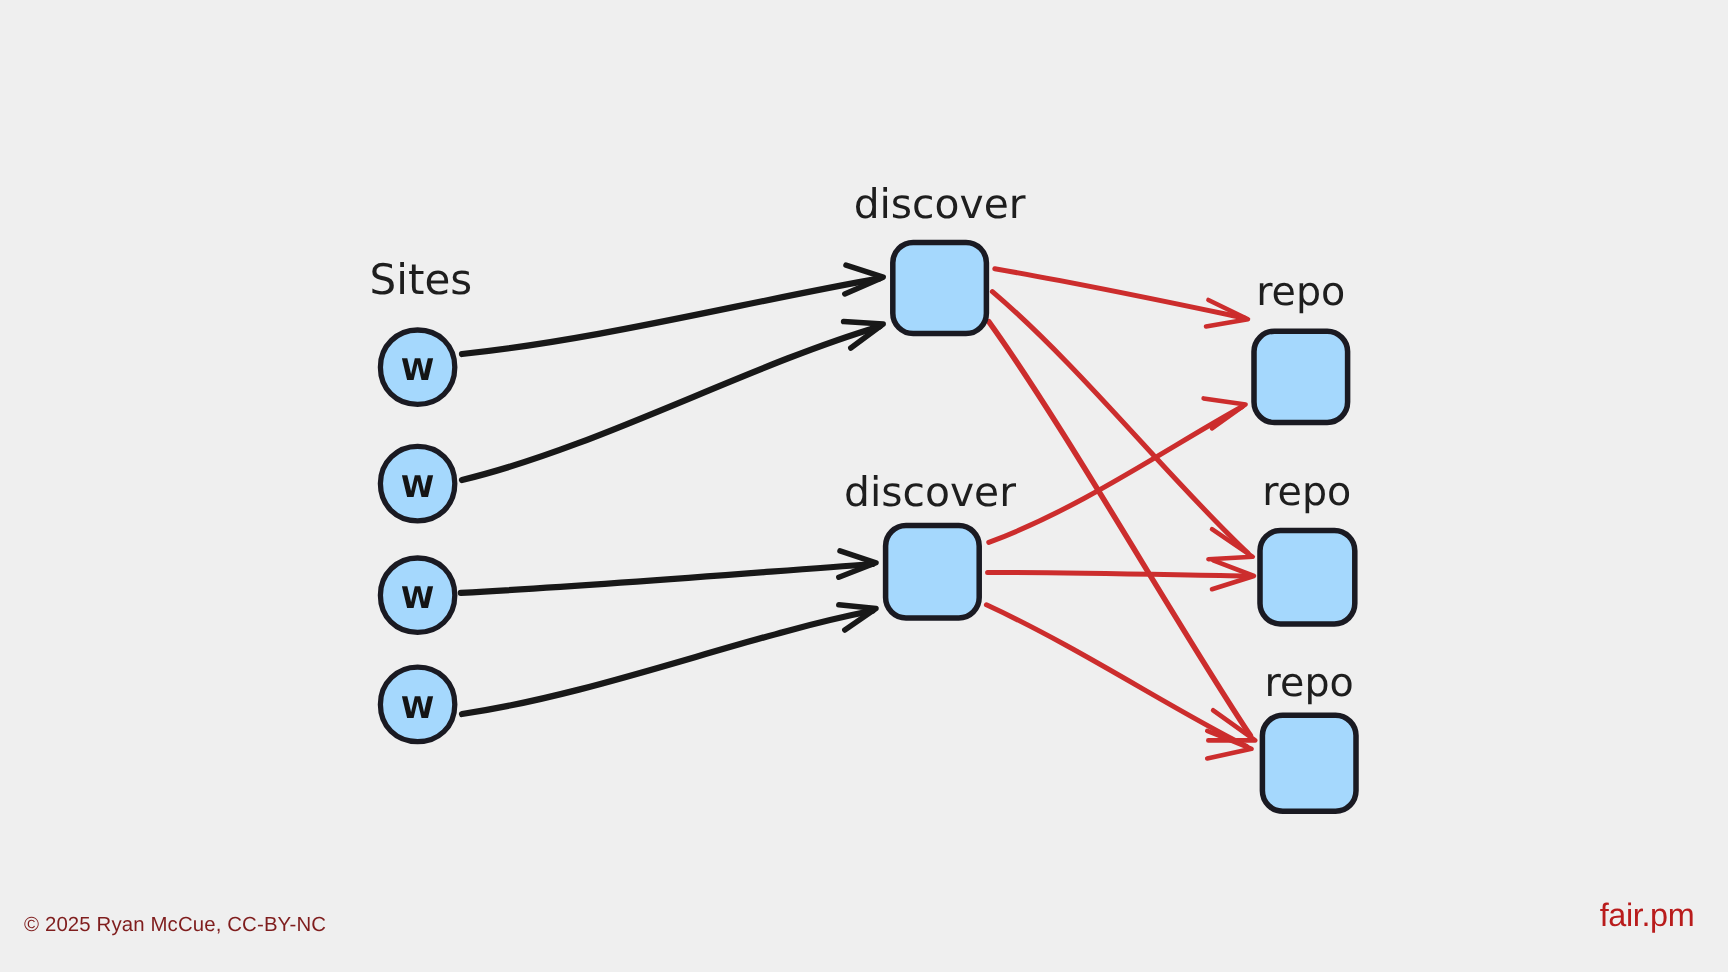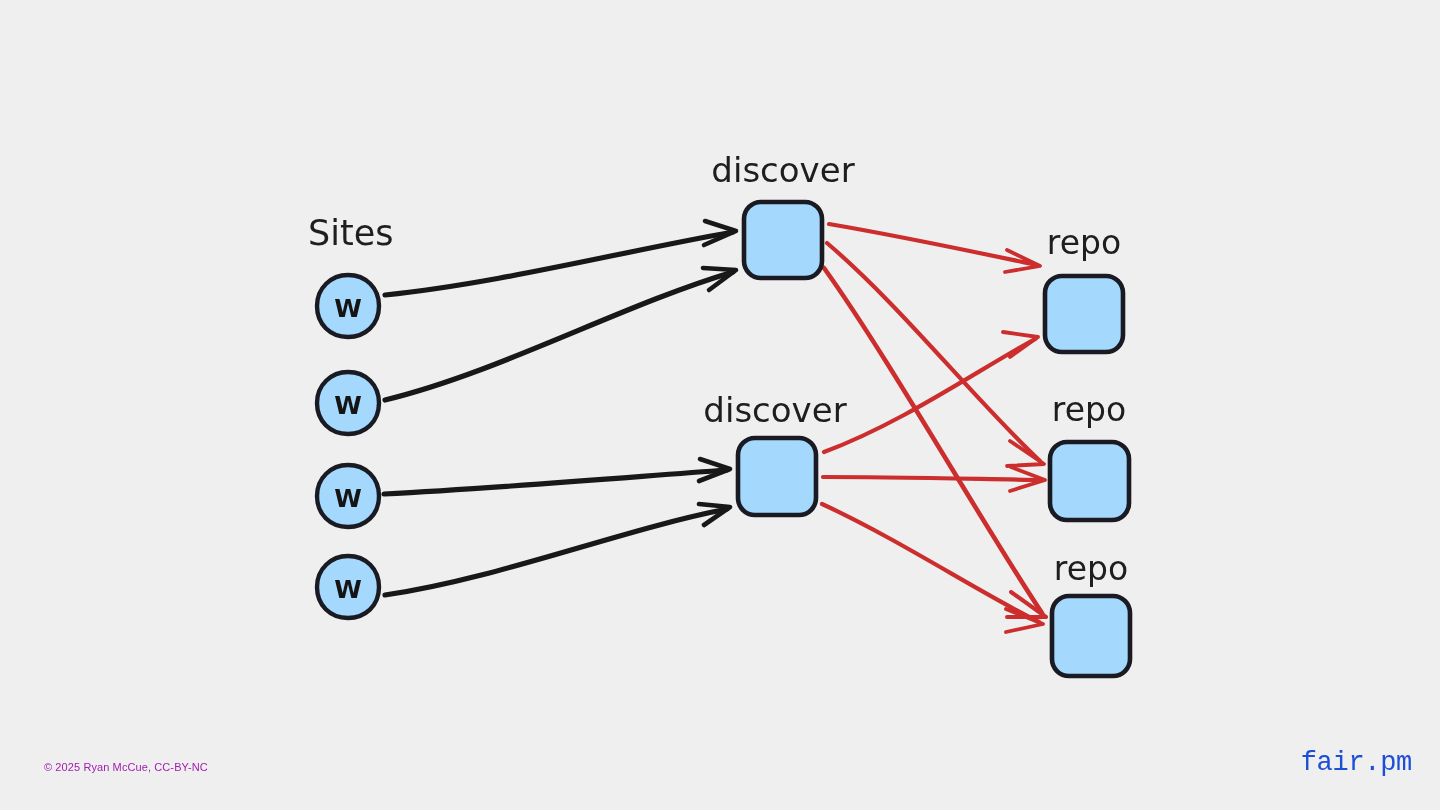--- a/index.html
+++ b/index.html
@@ -34,35 +34,35 @@
     font-weight: 400;
     fill: #1e1e1e;
   }
   .node-letter {
     font-family: "DejaVu Sans", sans-serif;
     font-weight: 700;
     fill: #141414;
   }
   .footer-copyright {
     position: absolute;
-    left: 44px;
+    left: 20px;
     top: 761px;
     font-family: "Liberation Sans", sans-serif;
-    font-size: 11px;
-    color: #a21caf;
+    font-size: 17px;
+    color: #7f1d1d;
     letter-spacing: 0.1px;
     white-space: nowrap;
   }
   .footer-brand {
     position: absolute;
     right: 28px;
     top: 748px;
-    font-family: Liberation Mono, monospace;
+    font-family: Liberation Sans, sans-serif;
     font-size: 27px;
-    color: #1d4ed8;
+    color: #b91c1c;
     letter-spacing: -0.3px;
     white-space: nowrap;
   }
 </style>
 </head>
 <body>
 
 <div id="slide">
 
   <svg id="diagram" viewBox="0 0 1440 810">

